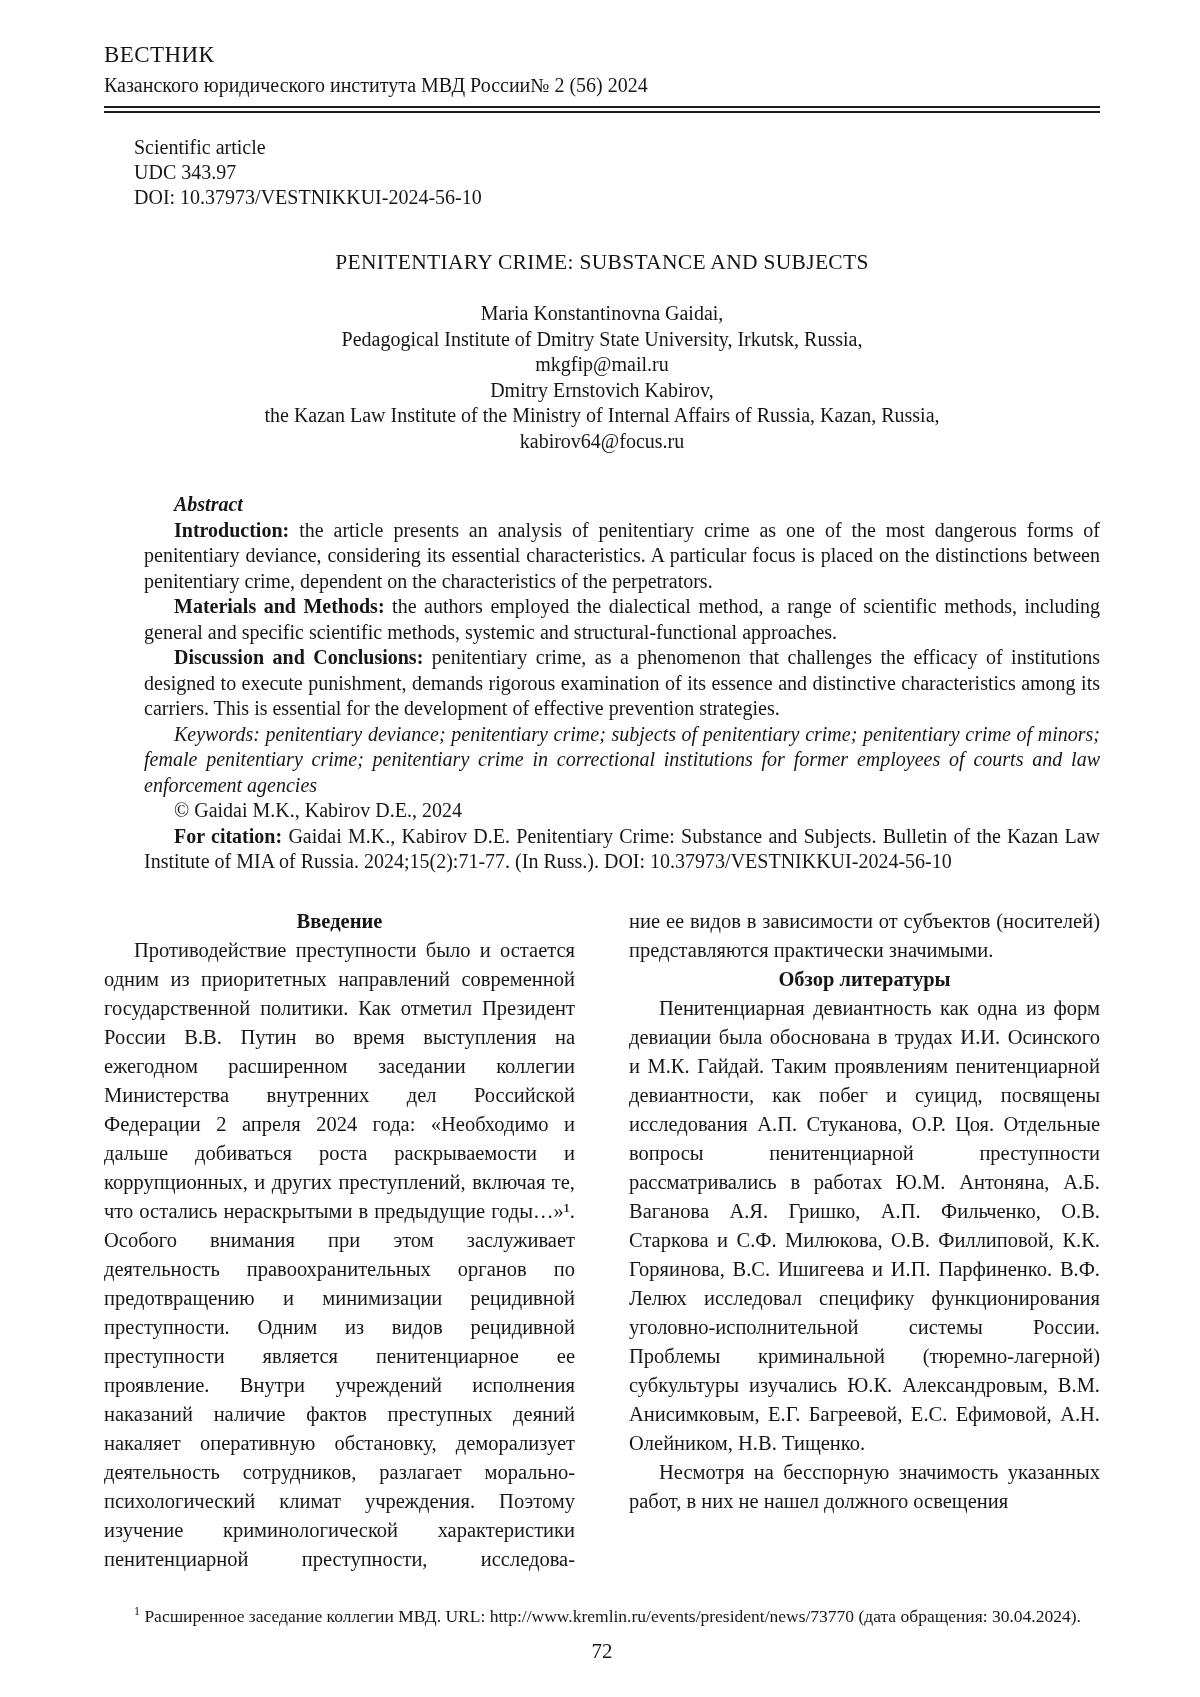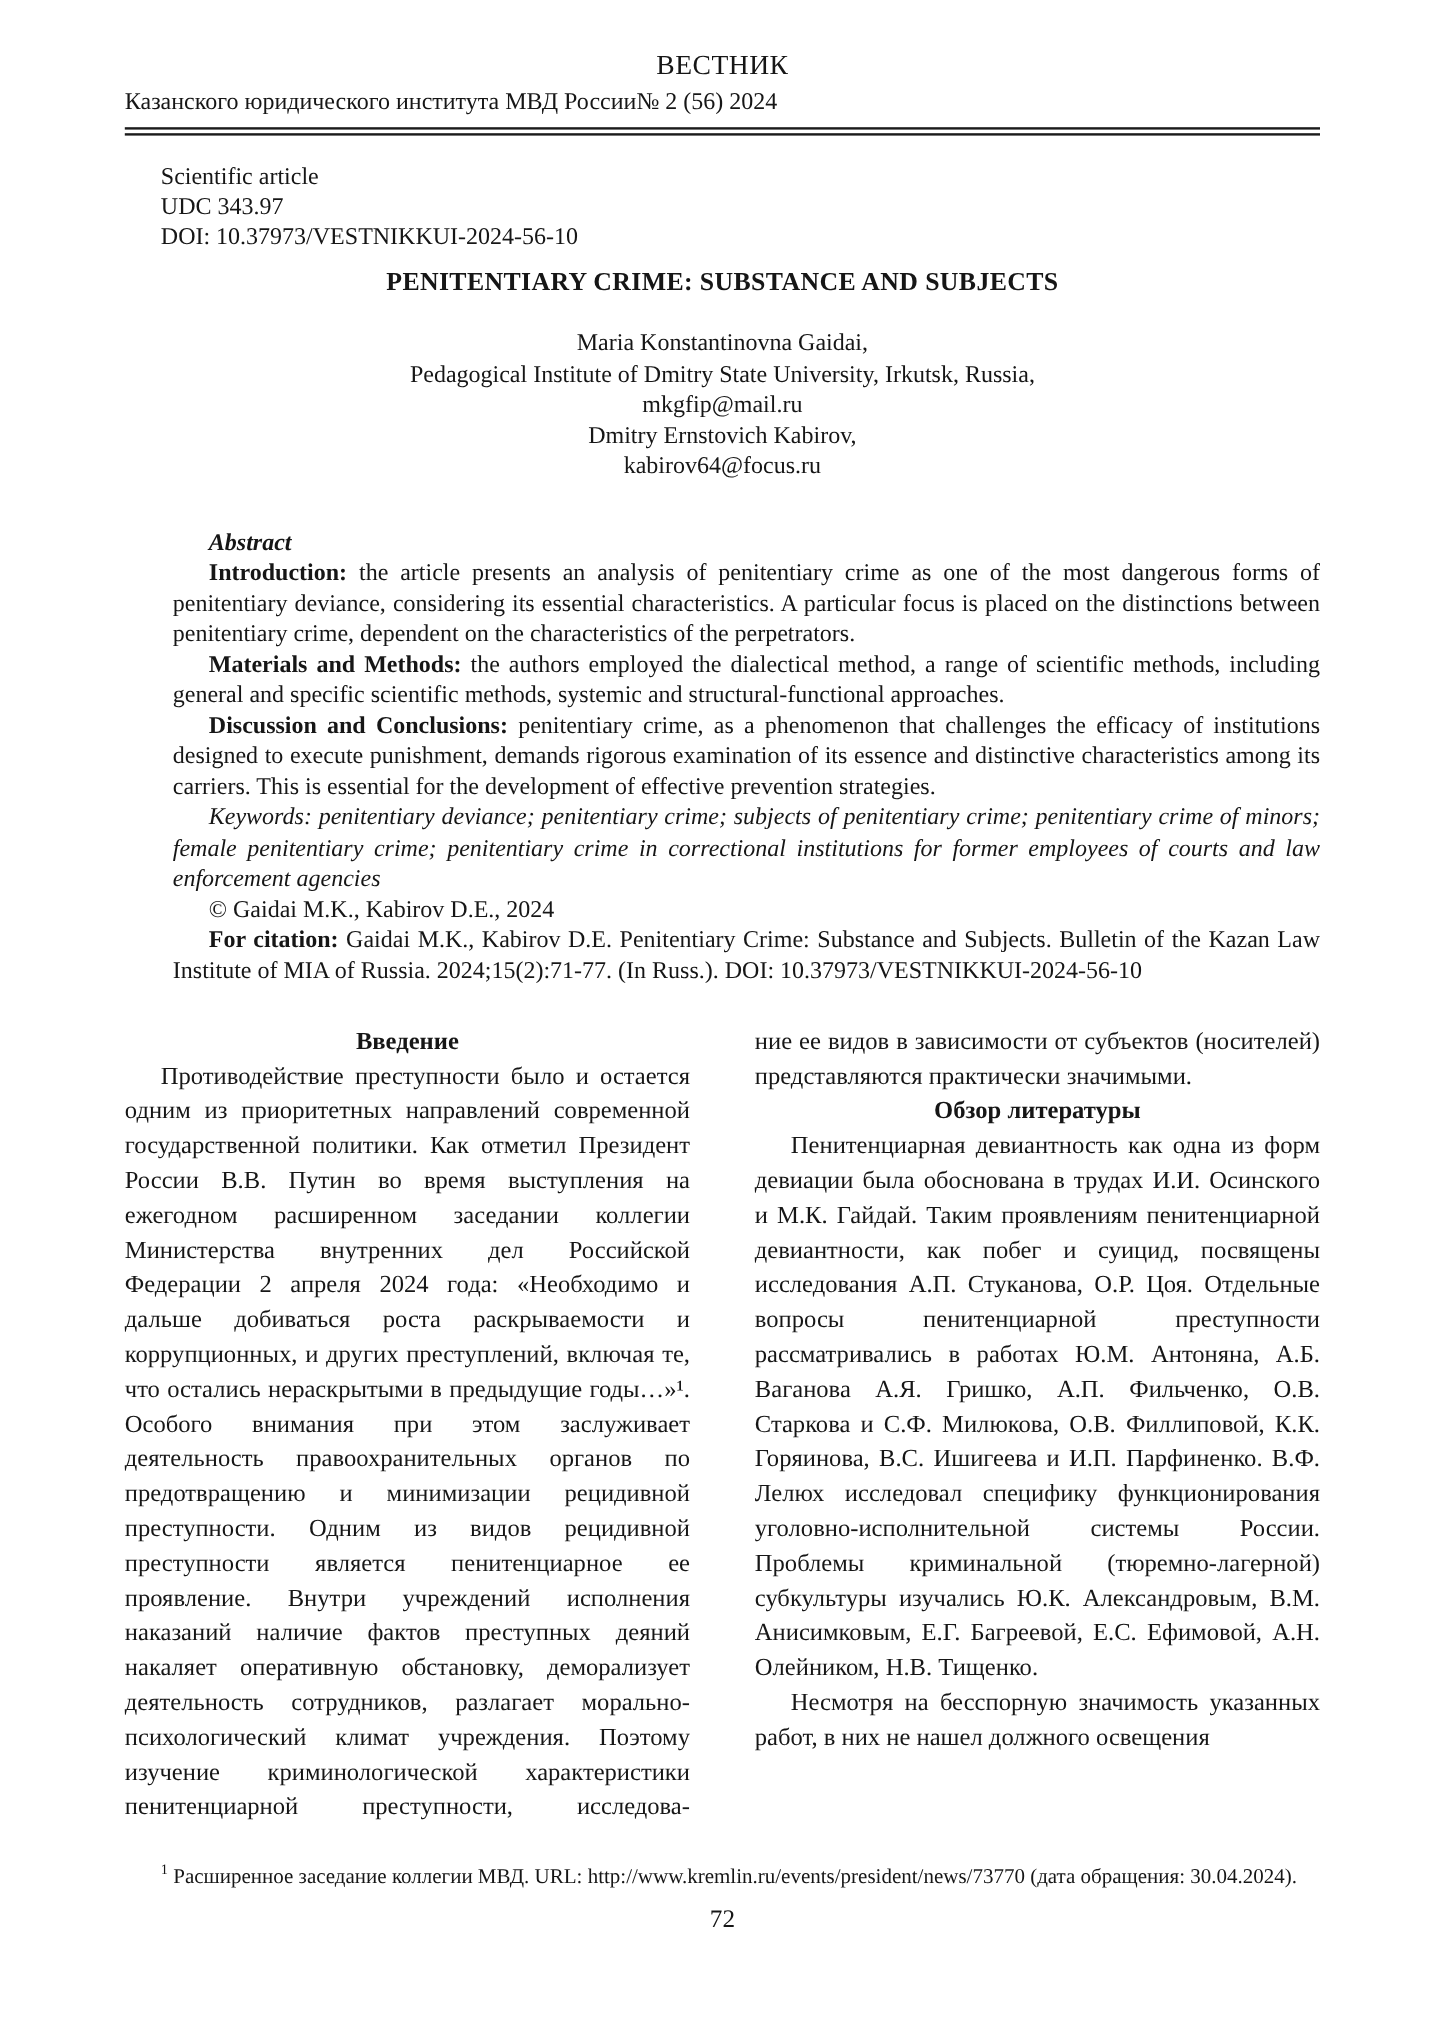--- a/index.html
+++ b/index.html
@@ -7,36 +7,36 @@
   body {
     height: 1697px;
     background: #ffffff;
     color: #161616;
     font-family: "Liberation Serif", "DejaVu Serif", serif;
     overflow: hidden;
   }
   .page { padding: 40px 100px 0 104px; }
 
   
-  .jr1 { font-size: 23px; line-height: 30px; letter-spacing: .4px; text-align: center; }
+  .jr1 { font-size: 23px; line-height: 30px; letter-spacing: .4px; }
   .hrow {
     display: flex; justify-content: flex-start; align-items: baseline;
     font-size: 20px; line-height: 30px;
   }
   .rule {
     margin-top: 6px; height: 7px;
     border-top: 2px solid #1b1b1b; border-bottom: 2px solid #1b1b1b;
   }
 
   
   .meta { margin-top: 22px; padding-left: 30px; font-size: 20px; line-height: 25px; }
 
   .title {
-    margin-top: 13px; text-align: center;
-    font-weight: bold; font-size: 21.5px; letter-spacing: .3px;
+    margin-top: 40px; text-align: center;
+    font-weight: normal; font-size: 21.5px; letter-spacing: .3px;
   }
 
   .authors { margin-top: 26px; text-align: center; font-size: 20px; line-height: 25.5px; }
 
   
   .abstract { margin-top: 38px; font-size: 20px; line-height: 25.5px; margin-left: 40px; }
   .ah { font-style: italic; font-weight: bold; padding-left: 30px; }
   .para { text-align: justify; text-indent: 30px; }
   .para b.lead::after { content: " "; font-weight: normal; }
   .kw { font-style: italic; }
@@ -75,20 +75,21 @@
     <div>DOI: 10.37973/VESTNIKKUI-2024-56-10</div>
   </div>
 
   <div class="title">PENITENTIARY CRIME: SUBSTANCE AND SUBJECTS</div>
 
   <div class="authors">
     <div>Maria Konstantinovna Gaidai,</div>
     <div>Pedagogical Institute of Dmitry State University, Irkutsk, Russia,</div>
     <div>mkgfip@mail.ru</div>
     <div>Dmitry Ernstovich Kabirov,</div>
+    <div>the Kazan Law Institute of the Ministry of Internal Affairs of Russia, Kazan, Russia,</div>
     <div>kabirov64@focus.ru</div>
   </div>
 
   <div class="abstract">
     <div class="ah">Abstract</div>
 
     <p class="para">
       <b class="lead">Introduction:</b><span>the article presents an analysis of penitentiary crime as one of the most dangerous forms of penitentiary deviance, considering its essential characteristics. A particular focus is placed on the distinctions between penitentiary crime, dependent on the characteristics of the perpetrators.</span>
     </p>
     <p class="para">

